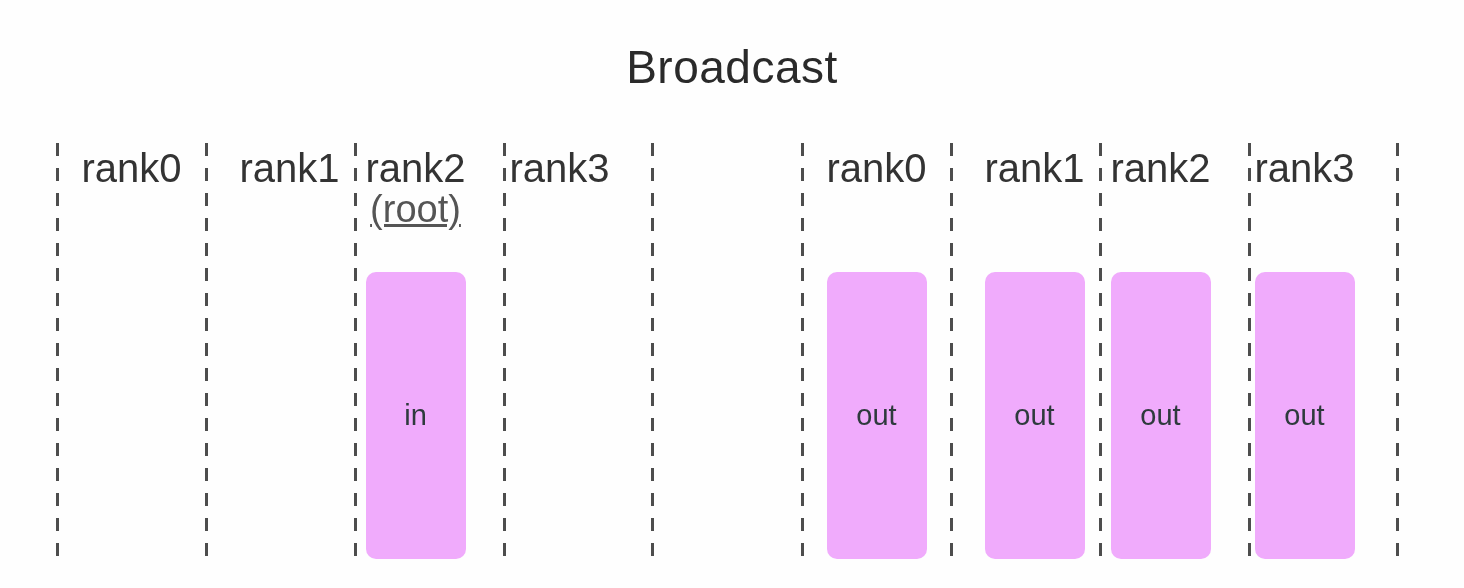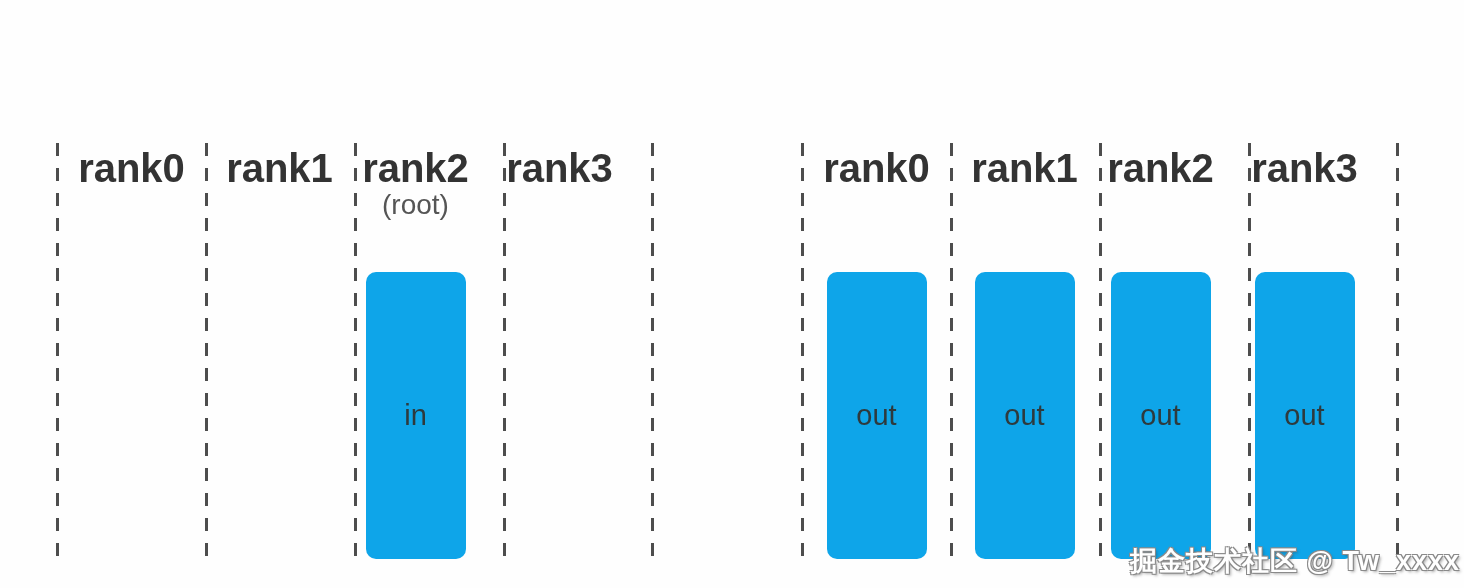--- a/index.html
+++ b/index.html
@@ -13,47 +13,48 @@
   }
   .group{position:absolute;top:143px;width:596px;height:417px;}
   .group-left{left:57px;}
   .group-right{left:802px;}
   .vline{
     position:absolute;top:0;bottom:0;width:3px;
     background:repeating-linear-gradient(to bottom,#4d4d4d 0 13px,transparent 13px 25px);
   }
   .v0{left:-1px}.v1{left:148px}.v2{left:297px}.v3{left:446px}.v4{left:594px}
   .col{position:absolute;top:0;height:100%;width:149px;}
-  .c0{left:0}.c1{left:148px}.c2{left:284px}.c3{left:428px}
+  .c0{left:0}.c1{left:158px}.c2{left:284px}.c3{left:428px}
   .rank-label{
     position:absolute;top:4px;width:100%;text-align:center;
-    font-size:40px;line-height:1.05;color:#333333;font-weight:bold;
+    font-size:40px;line-height:1.05;color:#333333;
   }
   .rank-sublabel{
     position:absolute;top:47px;width:100%;text-align:center;
-    font-size:28px;line-height:1.05;color:#555555;
+    font-size:38px;line-height:1.05;color:#555555;text-decoration:underline;
   }
   .databox{
     position:absolute;top:129px;left:50%;transform:translateX(-50%);
-    width:100px;height:287px;background:#0ea5e9;border-radius:10px;
+    width:100px;height:287px;background:#f0abfc;border-radius:10px;
     display:flex;align-items:center;justify-content:center;
   }
   .databox span{font-size:29px;color:#2e3a3d;}
   .watermark{
     position:absolute;right:4px;bottom:9px;
     font-size:27px;font-weight:700;color:#ffffff;letter-spacing:1px;white-space:nowrap;
     text-shadow:-1px -1px 0 #8a8a8a,1px -1px 0 #8a8a8a,-1px 1px 0 #8a8a8a,
                 1px 1px 0 #8a8a8a,2px 2px 3px rgba(60,60,60,0.45);
   }
 </style>
 </head>
 <body>
 
 <div class="canvas">
 
+  <div class="title">Broadcast</div>
 
   <div class="group group-left">
     <div class="vline v0"></div>
     <div class="vline v1"></div>
     <div class="vline v2"></div>
     <div class="vline v3"></div>
     <div class="vline v4"></div>
 
     <div class="col c0">
       <div class="rank-label">rank0</div>
@@ -99,15 +100,14 @@
       </div>
     </div>
     <div class="col c3">
       <div class="rank-label">rank3</div>
       <div class="databox">
         <span>out</span>
       </div>
     </div>
   </div>
 
-  <div class="watermark">掘金技术社区 @ Tw_xxxx</div>
 
 </div>
 
 </body></html>

